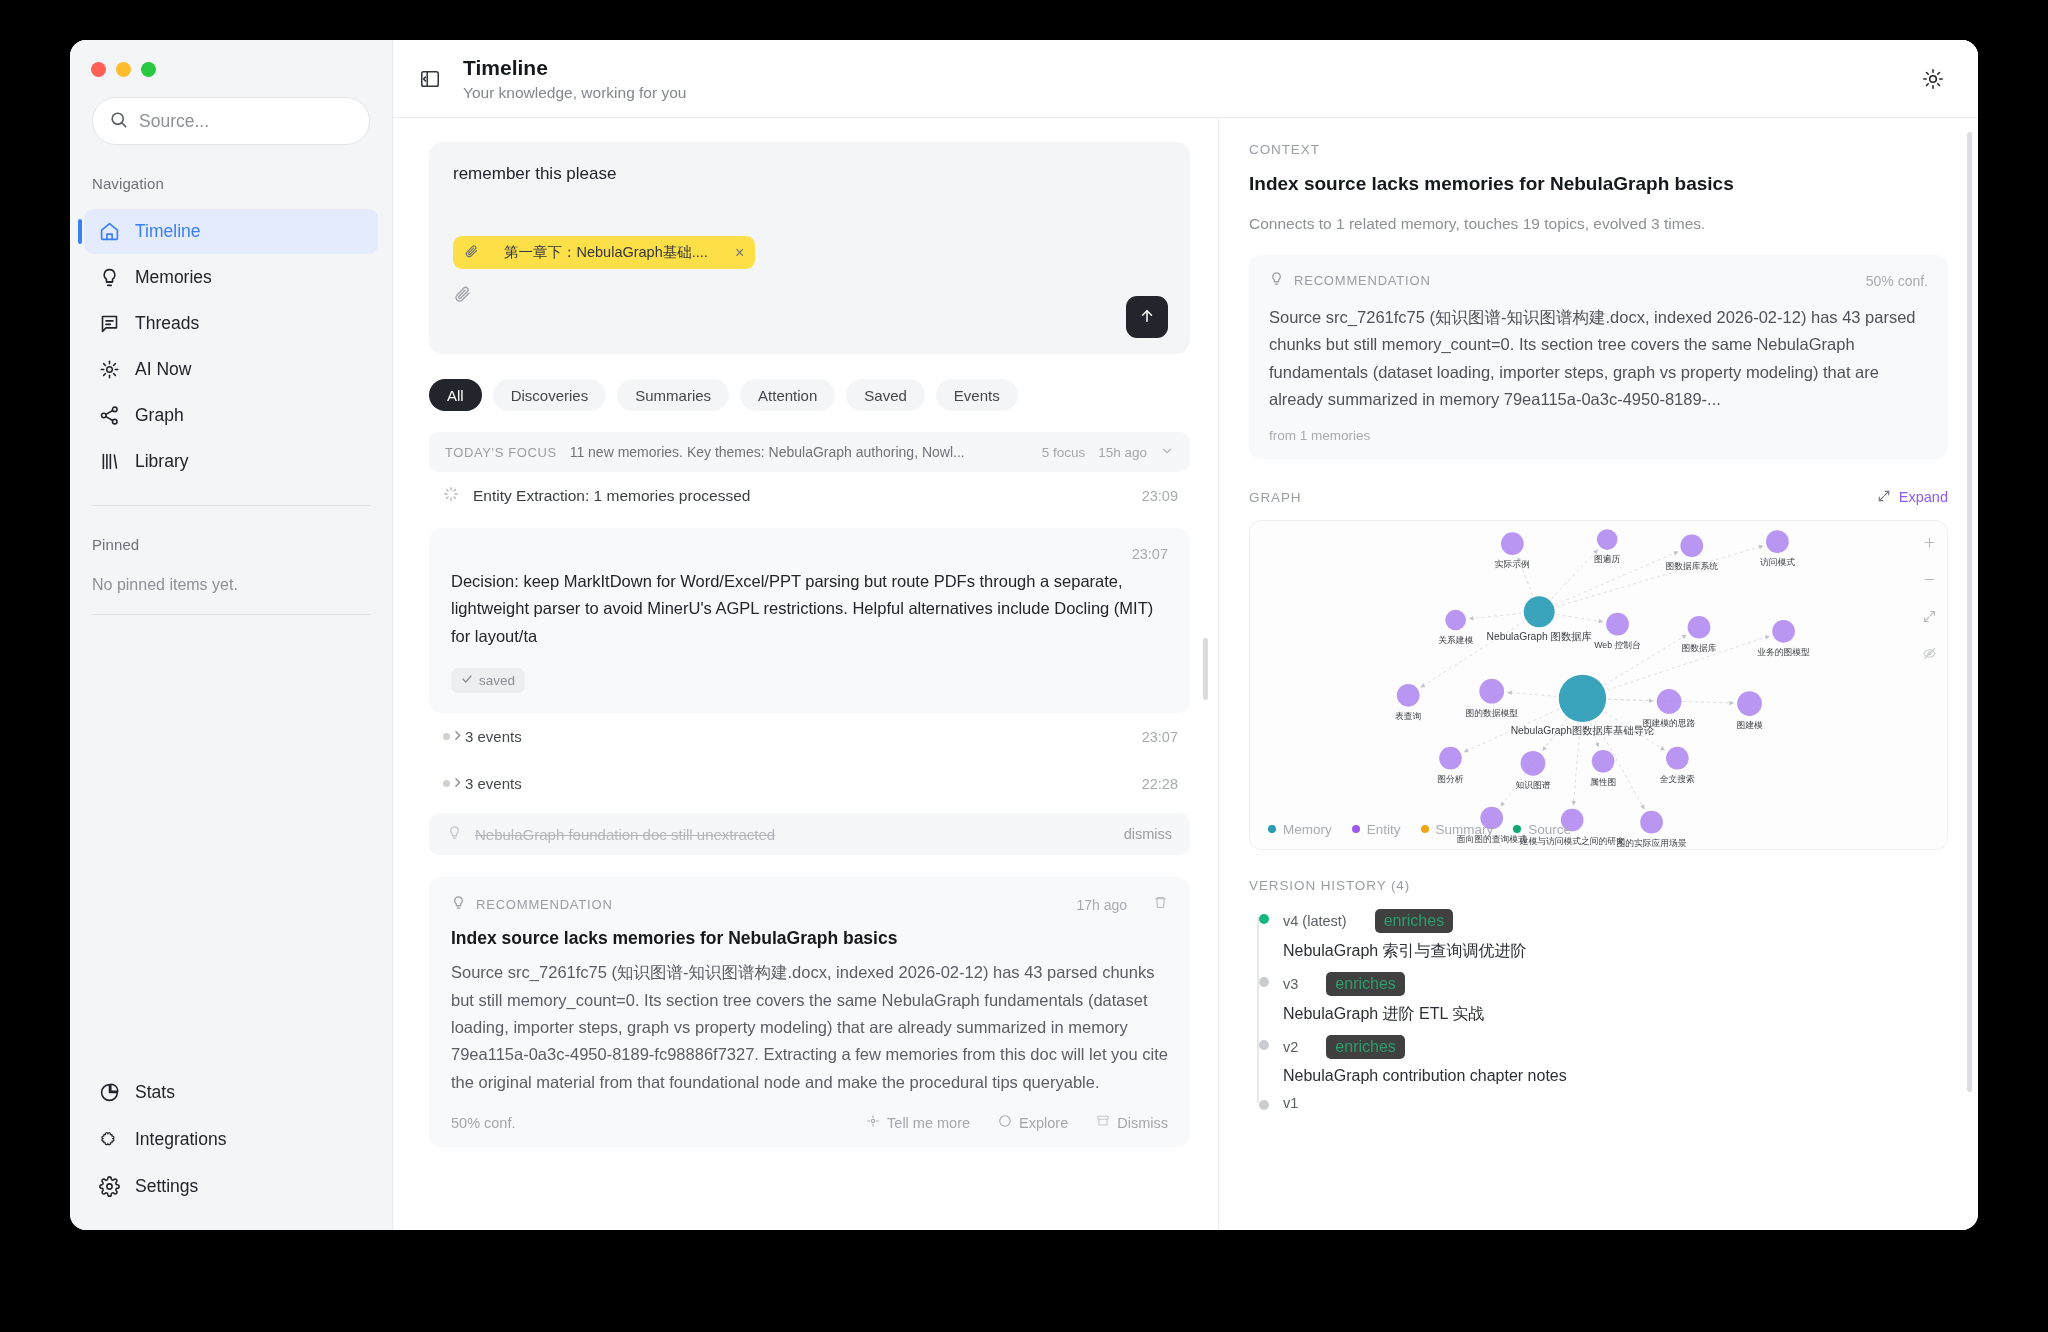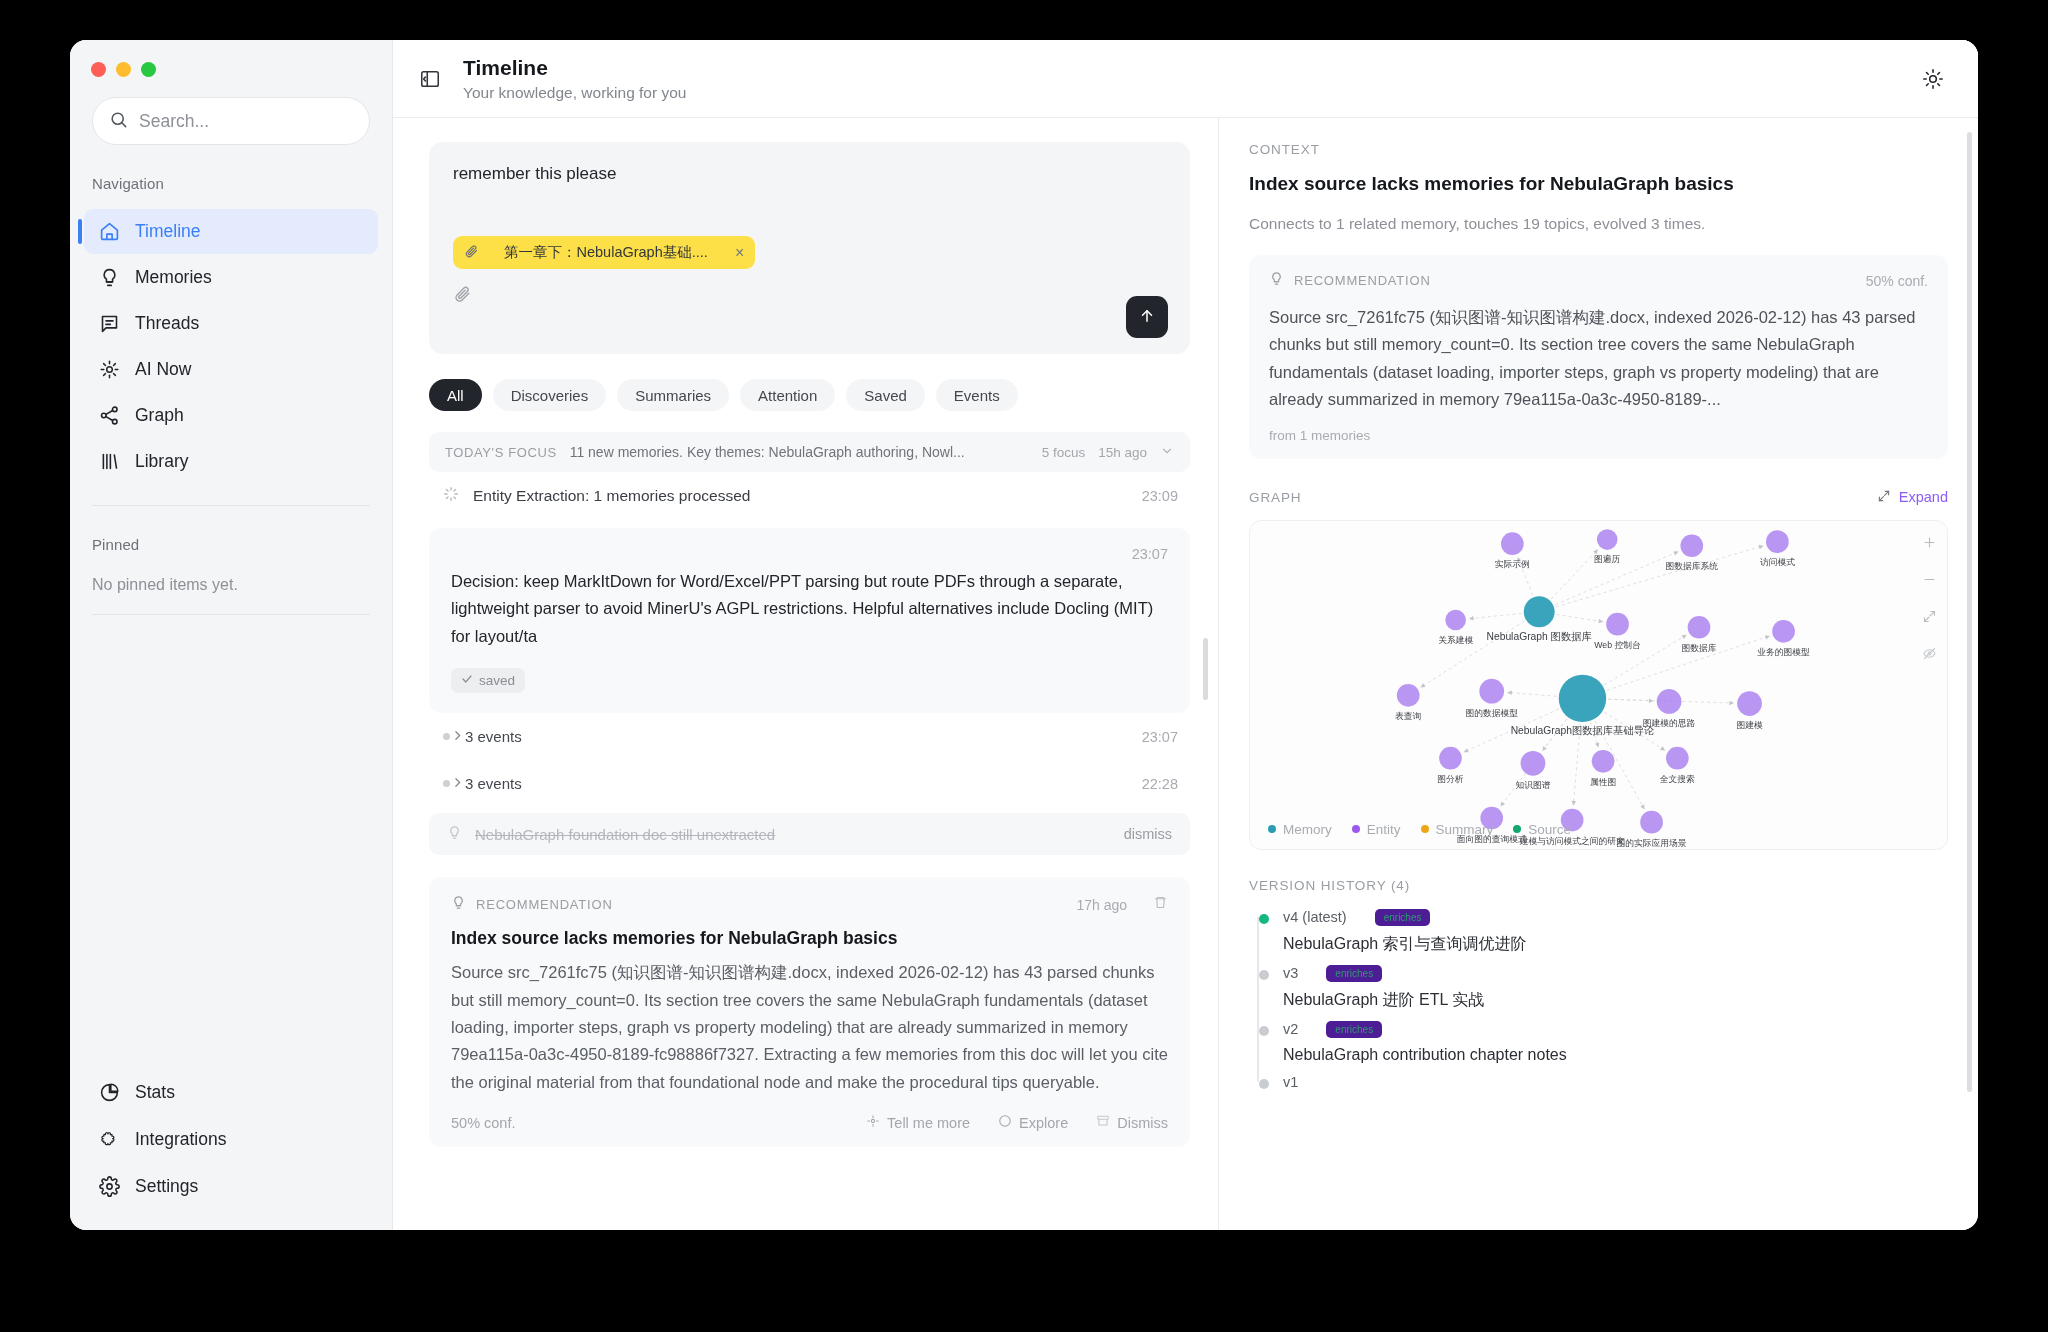--- a/index.html
+++ b/index.html
@@ -241,21 +241,21 @@
   .lg .d { width: 8px; height: 8px; border-radius: 50%; }
 
   .vh-kicker { font-size: 13.5px; letter-spacing: 0.9px; color: #9a9ea4; margin-top: 28px; }
   .vh-list { margin-top: 16px; position: relative; padding-left: 6px; }
   .vh-line { position: absolute; left: 8px; top: 8px; bottom: 8px; width: 1.5px; background: #e7e8ea; }
   .vh-item { position: relative; padding-left: 28px; margin-bottom: 10px; }
   .vh-dot { position: absolute; left: 4px; top: 5px; width: 10px; height: 10px; border-radius: 50%; background: #c9cdd2; }
   .vh-dot.latest { background: #14b87d; }
   .vh-row1 { display: flex; align-items: center; gap: 28px; }
   .vh-ver { font-size: 14.5px; color: #5a5e65; }
-  .vh-tag { background: #4c1d95; color: #2a9d6c; font-size: 10px; border-radius: 5px; padding: 3px 9px; }
+  .vh-tag { background: #404040; color: #2a9d6c; font-size: 16px; border-radius: 5px; padding: 3px 9px; }
   .vh-title { font-size: 16px; color: #2b2e34; margin-top: 8px; }
 
   .right-scroll {
     position: absolute; right: 6px; top: 14px;
     width: 5px; height: 960px; border-radius: 3px; background: #dcdee1;
   }
 </style>
 </head>
 <body>
 
@@ -269,21 +269,21 @@
     </div>
 
     <div class="search-wrap">
       <div class="search-box">
         <span>
           <svg width="19" height="19" viewBox="0 0 24 24" fill="none" stroke="#53575e" stroke-width="2" stroke-linecap="round">
             <circle cx="11" cy="11" r="7"></circle>
               <line x1="16.5" y1="16.5" x2="21" y2="21"></line>
           </svg>
         </span>
-        <span class="ph">Search...</span>
+        <span class="ph">Source...</span>
       </div>
     </div>
 
     <div class="sb-section-label">Navigation</div>
 
     <nav class="nav-list">
       <div class="nav-item active">
         <span class="nav-ico">
           <svg width="21" height="21" viewBox="0 0 24 24" fill="none" stroke="#3b7ff5" stroke-width="1.9" stroke-linecap="round" stroke-linejoin="round">
             <path d="M3 10.5L12 3l9 7.5V20a1 1 0 0 1-1 1H4a1 1 0 0 1-1-1z"></path>

